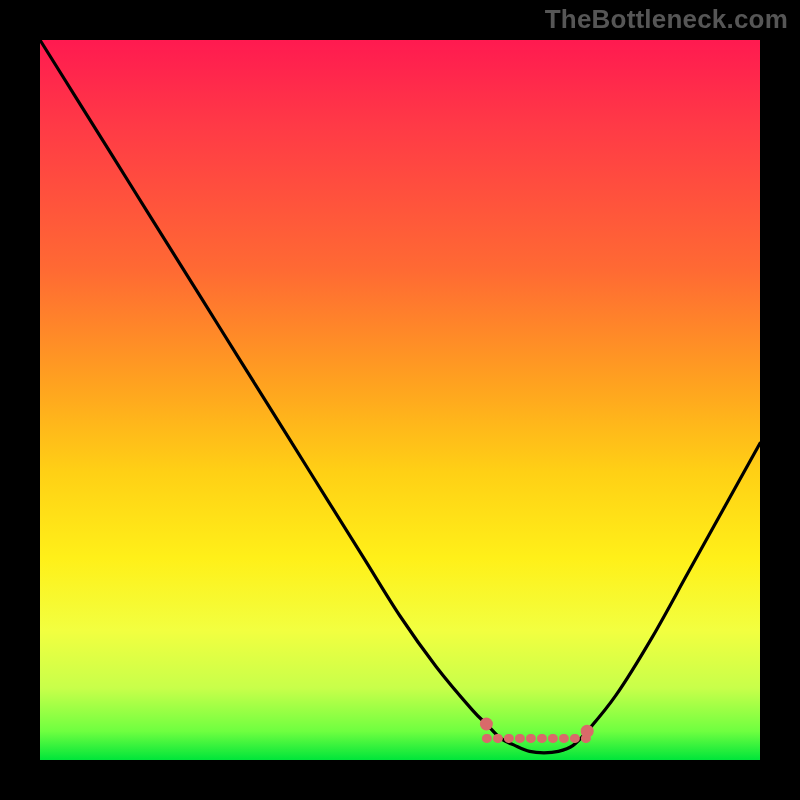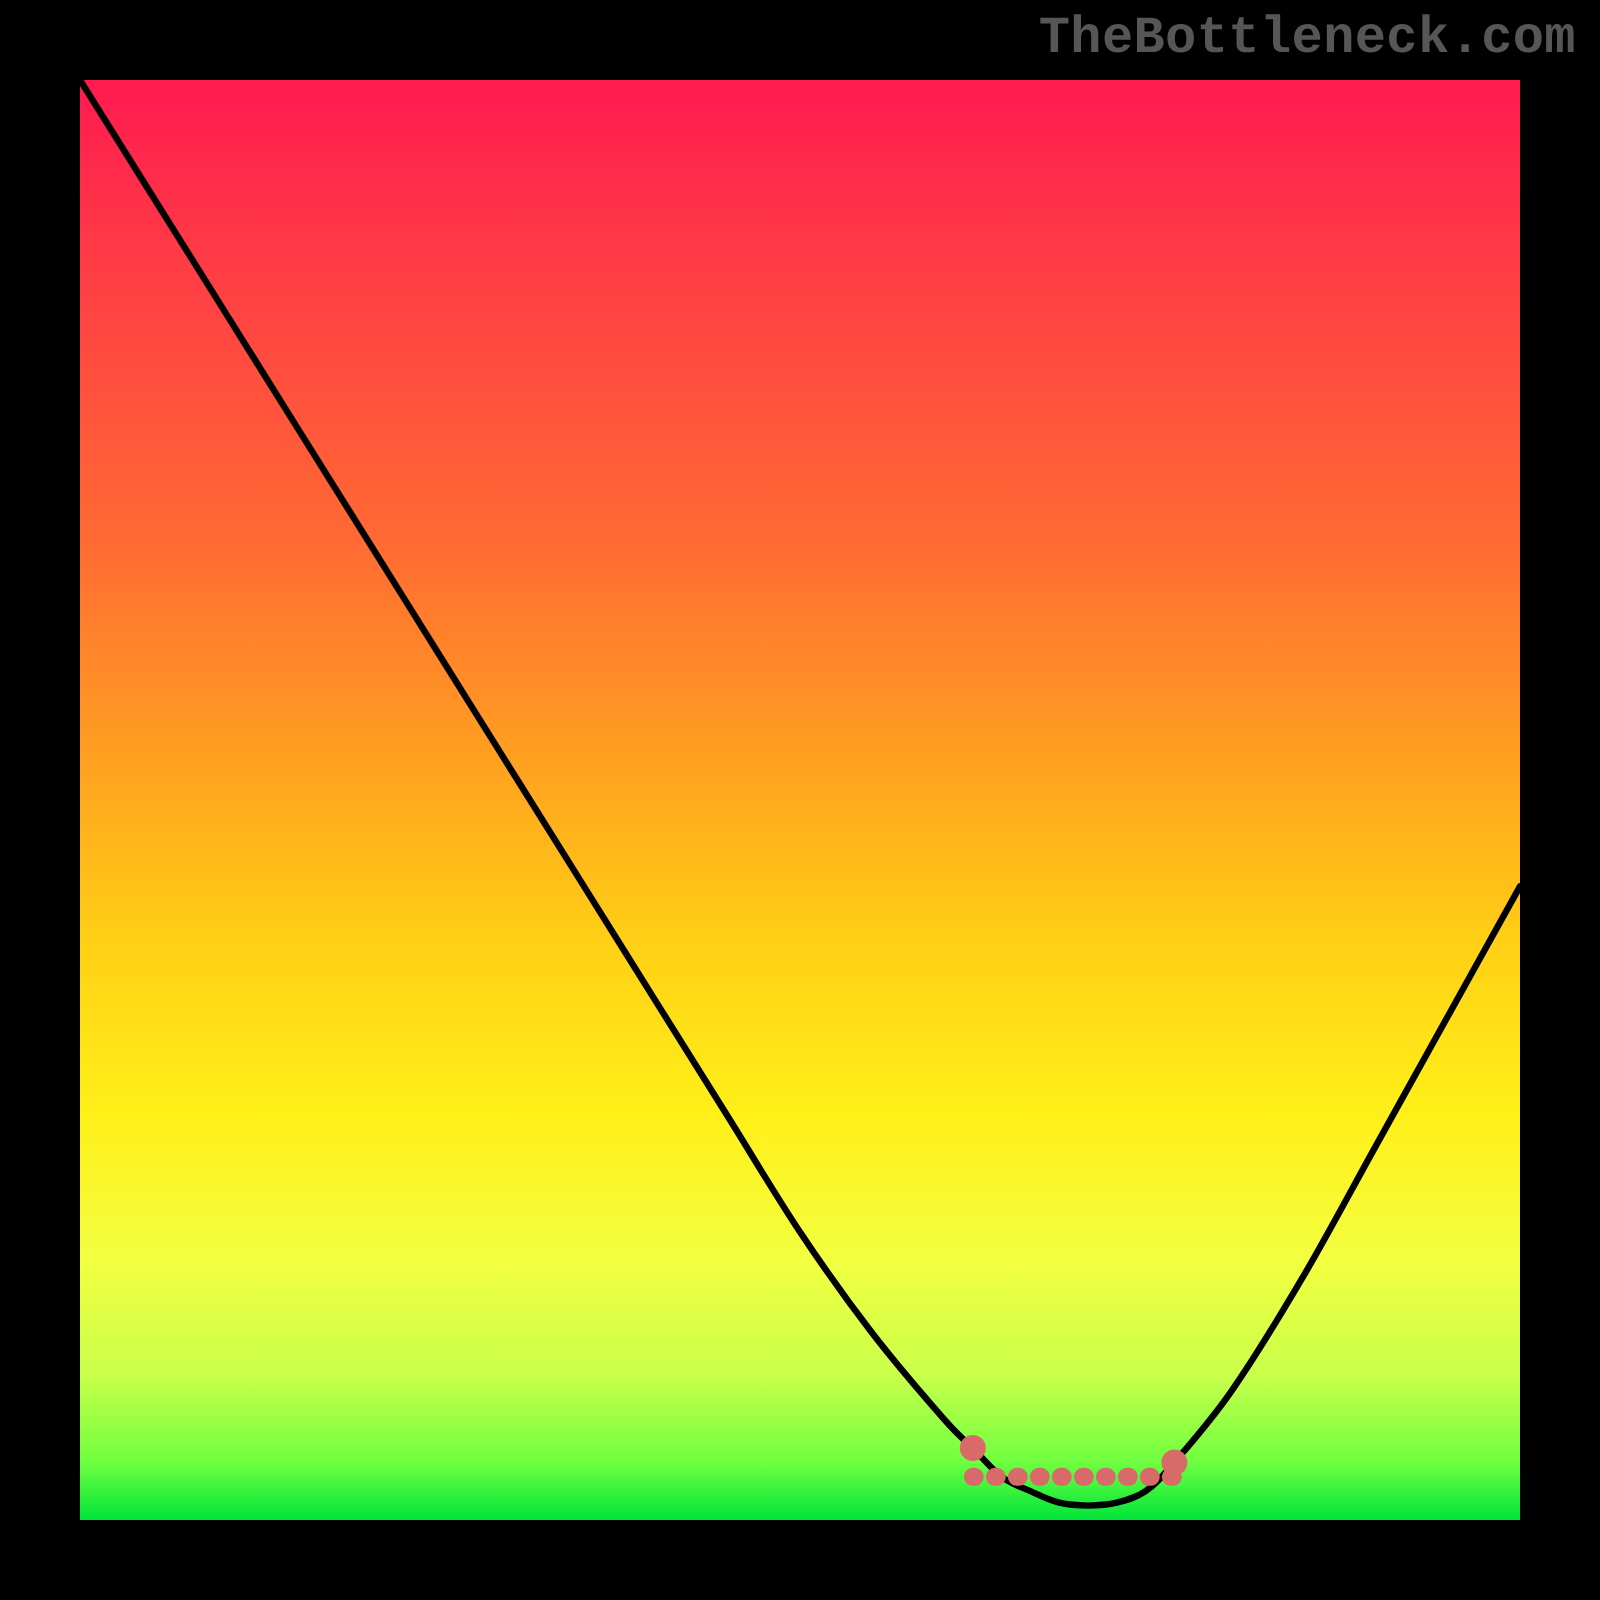--- a/index.html
+++ b/index.html
@@ -15,21 +15,21 @@
     left: 0;
     top: 0;
     width: 800px;
     height: 800px;
     background: #000;
   }
   .watermark {
     position: absolute;
     top: 4px;
     right: 12px;
-    font-family: Liberation Mono, monospace;
+    font-family: Liberation Sans, sans-serif;
     font-size: 26px;
     font-weight: bold;
     color: #565656;
     letter-spacing: 0.2px;
   }
   .plot-area {
     position: absolute;
     left: 40px;
     top: 40px;
     width: 720px;

